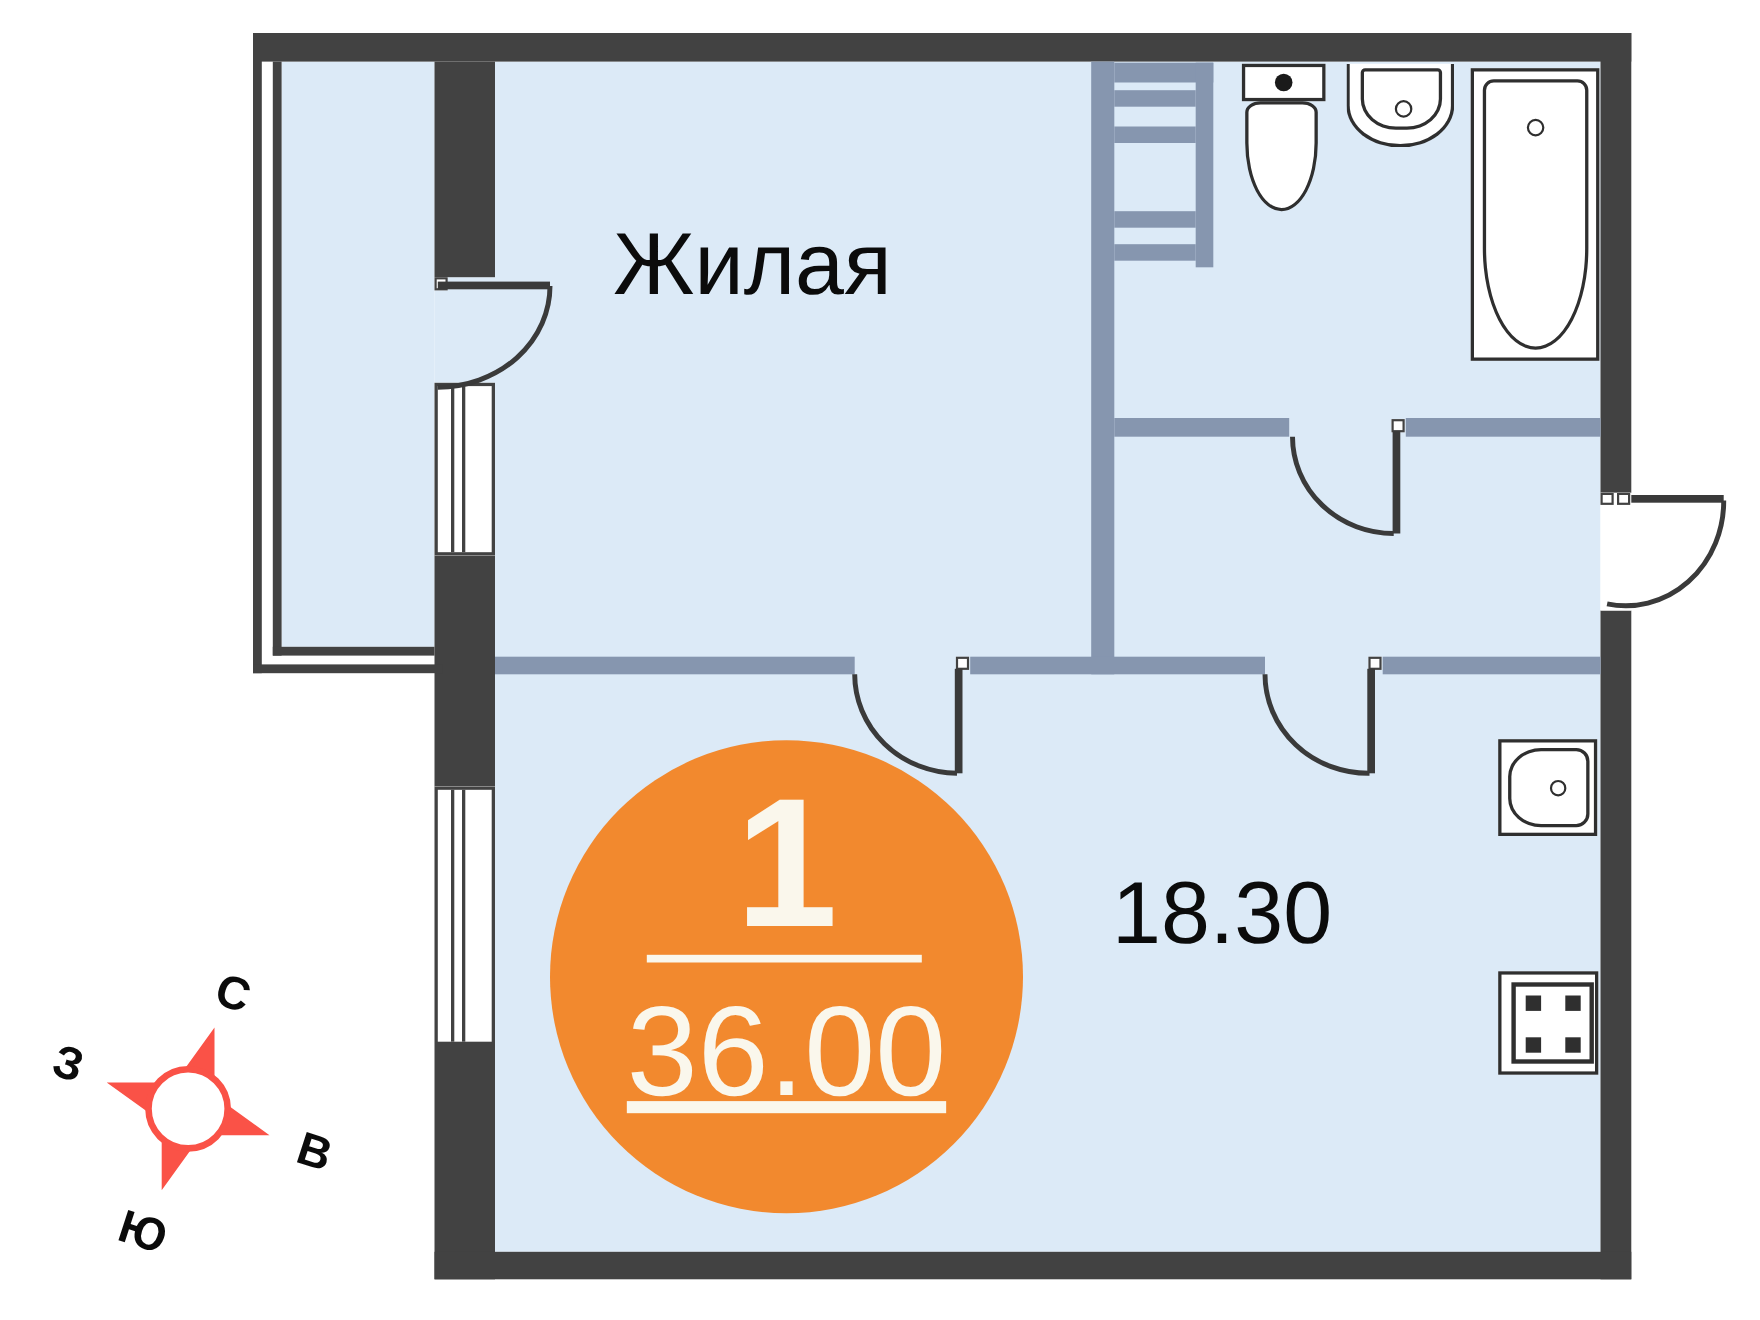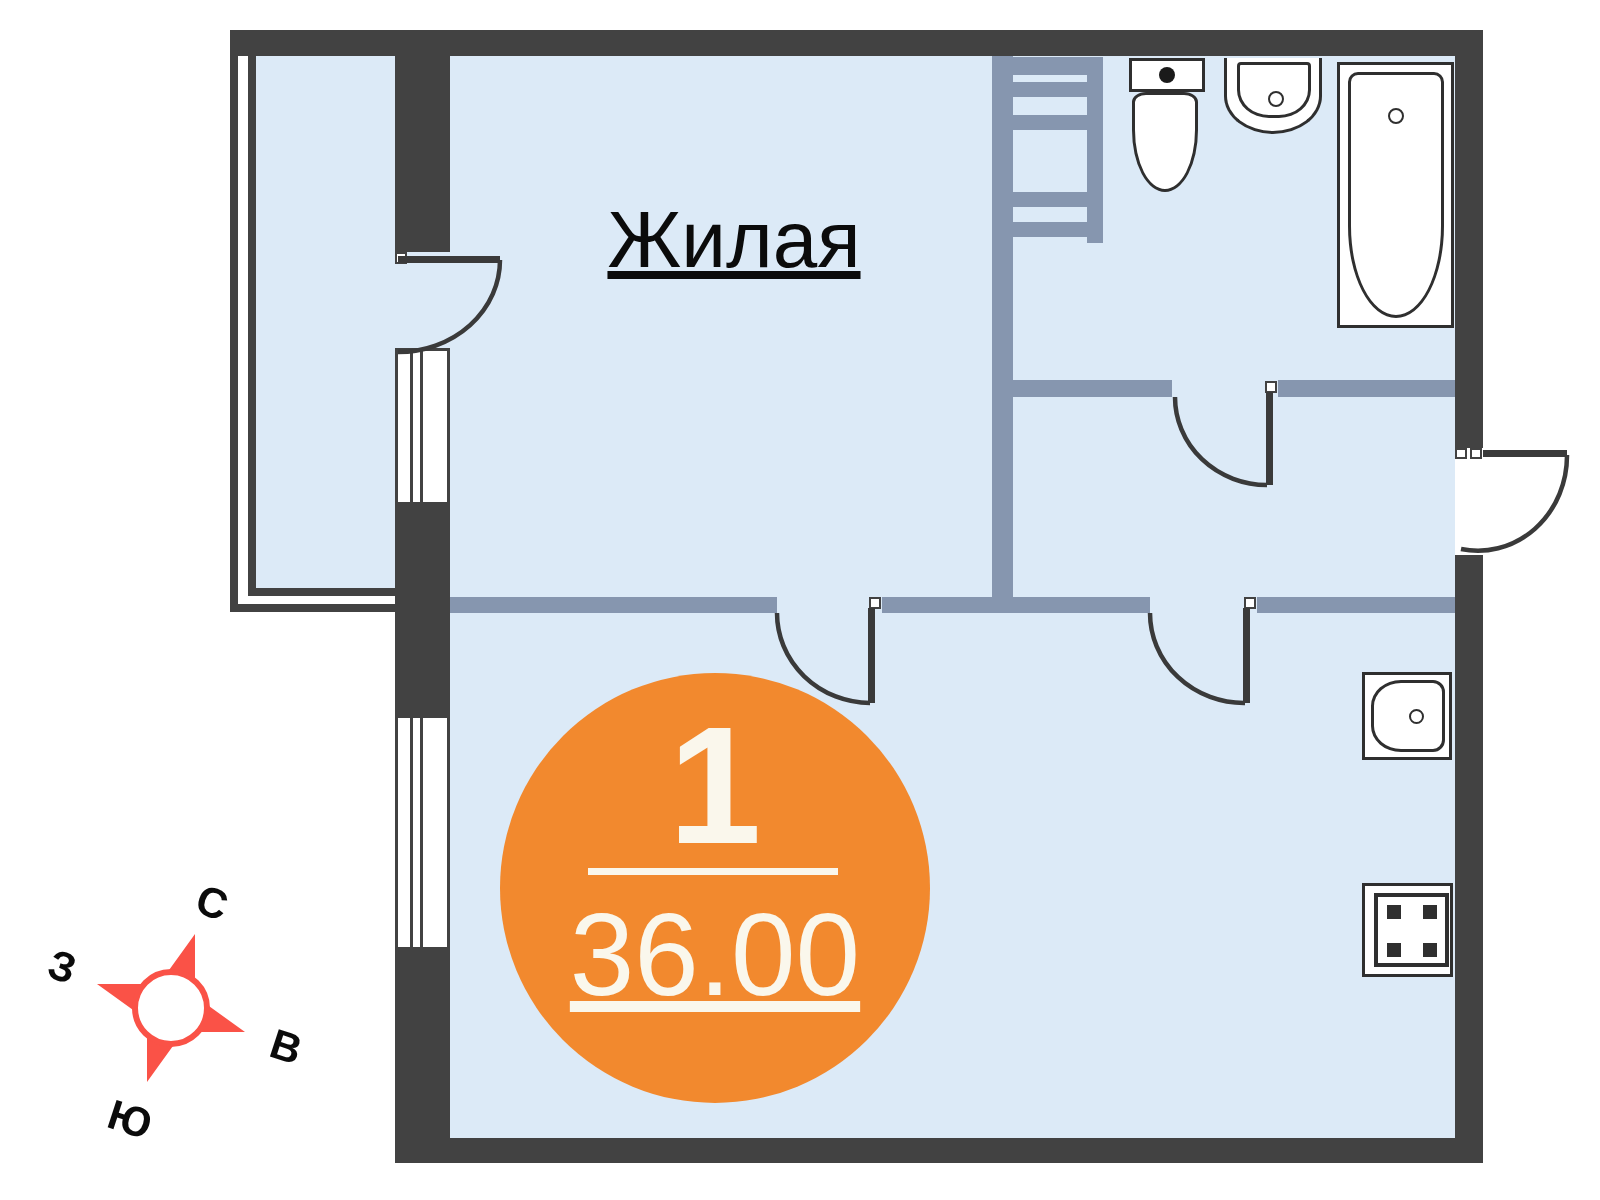--- a/index.html
+++ b/index.html
@@ -109,24 +109,25 @@
   <div class="fx" style="left:1371px;top:680px;width:74px;height:72px;border-radius:30px 12px 12px 30px / 26px 12px 12px 26px;"></div>
   <div class="fx circle" style="left:1409px;top:709px;width:15px;height:15px;border-width:2.5px;"></div>
 
   <div class="fx" style="left:1362px;top:883px;width:91px;height:94px;"></div>
   <div class="fx" style="left:1374px;top:893px;width:75px;height:74px;border-width:4px;"></div>
   <div class="abs" style="left:1387px;top:905px;width:14px;height:14px;background:#2f2f2f;"></div>
   <div class="abs" style="left:1423px;top:905px;width:14px;height:14px;background:#2f2f2f;"></div>
   <div class="abs" style="left:1387px;top:943px;width:14px;height:14px;background:#2f2f2f;"></div>
   <div class="abs" style="left:1423px;top:943px;width:14px;height:14px;background:#2f2f2f;"></div>
 
-  <div class="label" style="left:484px;top:200px;width:500px;text-decoration:underline;">
+  <div class="label" style="left:434px;top:200px;width:500px;">
     <div>Жилая</div>
   </div>
   <div class="label" style="left:861px;top:788px;width:500px;line-height:84px;">
+    <div>18.30</div>
   </div>
 
   <div id="badge">
     <div class="b1">1</div>
     <div class="bline"></div>
     <div class="b2">36.00</div>
   </div>
 
   <div class="abs" style="left:40px;top:870px;width:290px;height:290px;">
     <svg width="290" height="290" viewBox="0 0 290 290" style="position:absolute;left:0;top:0;">

